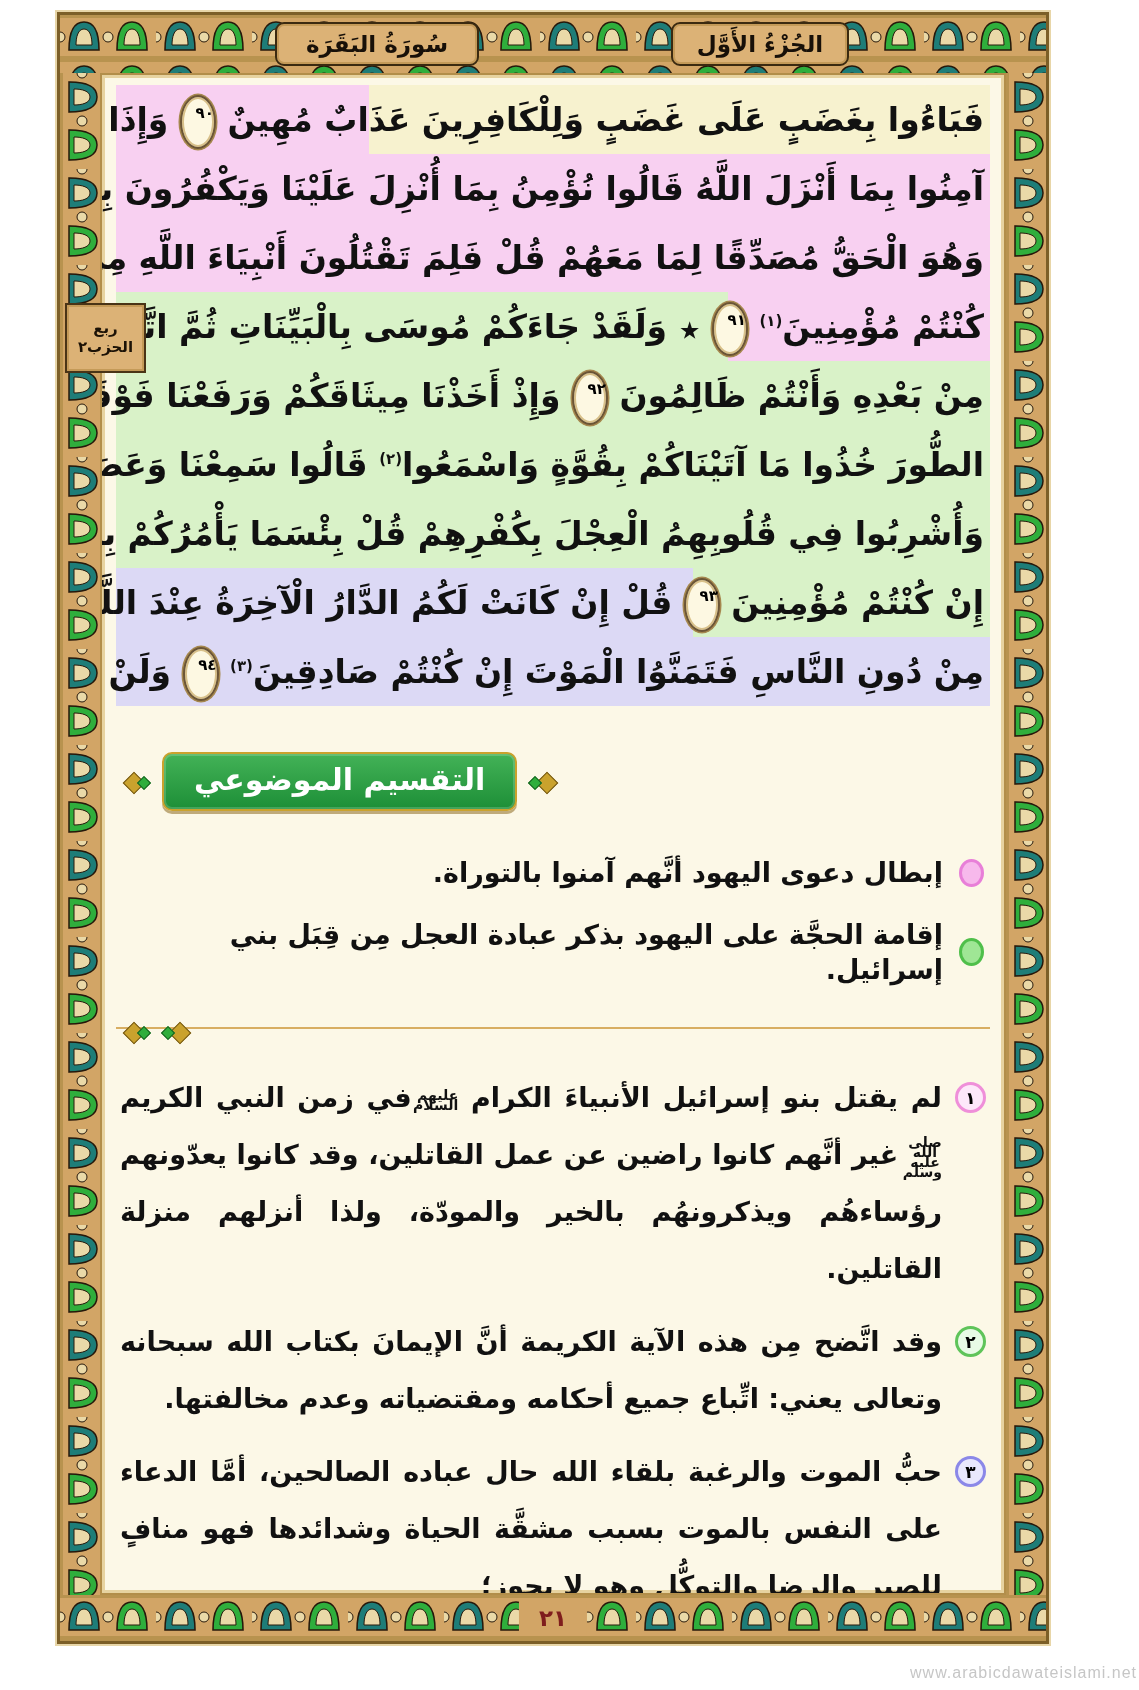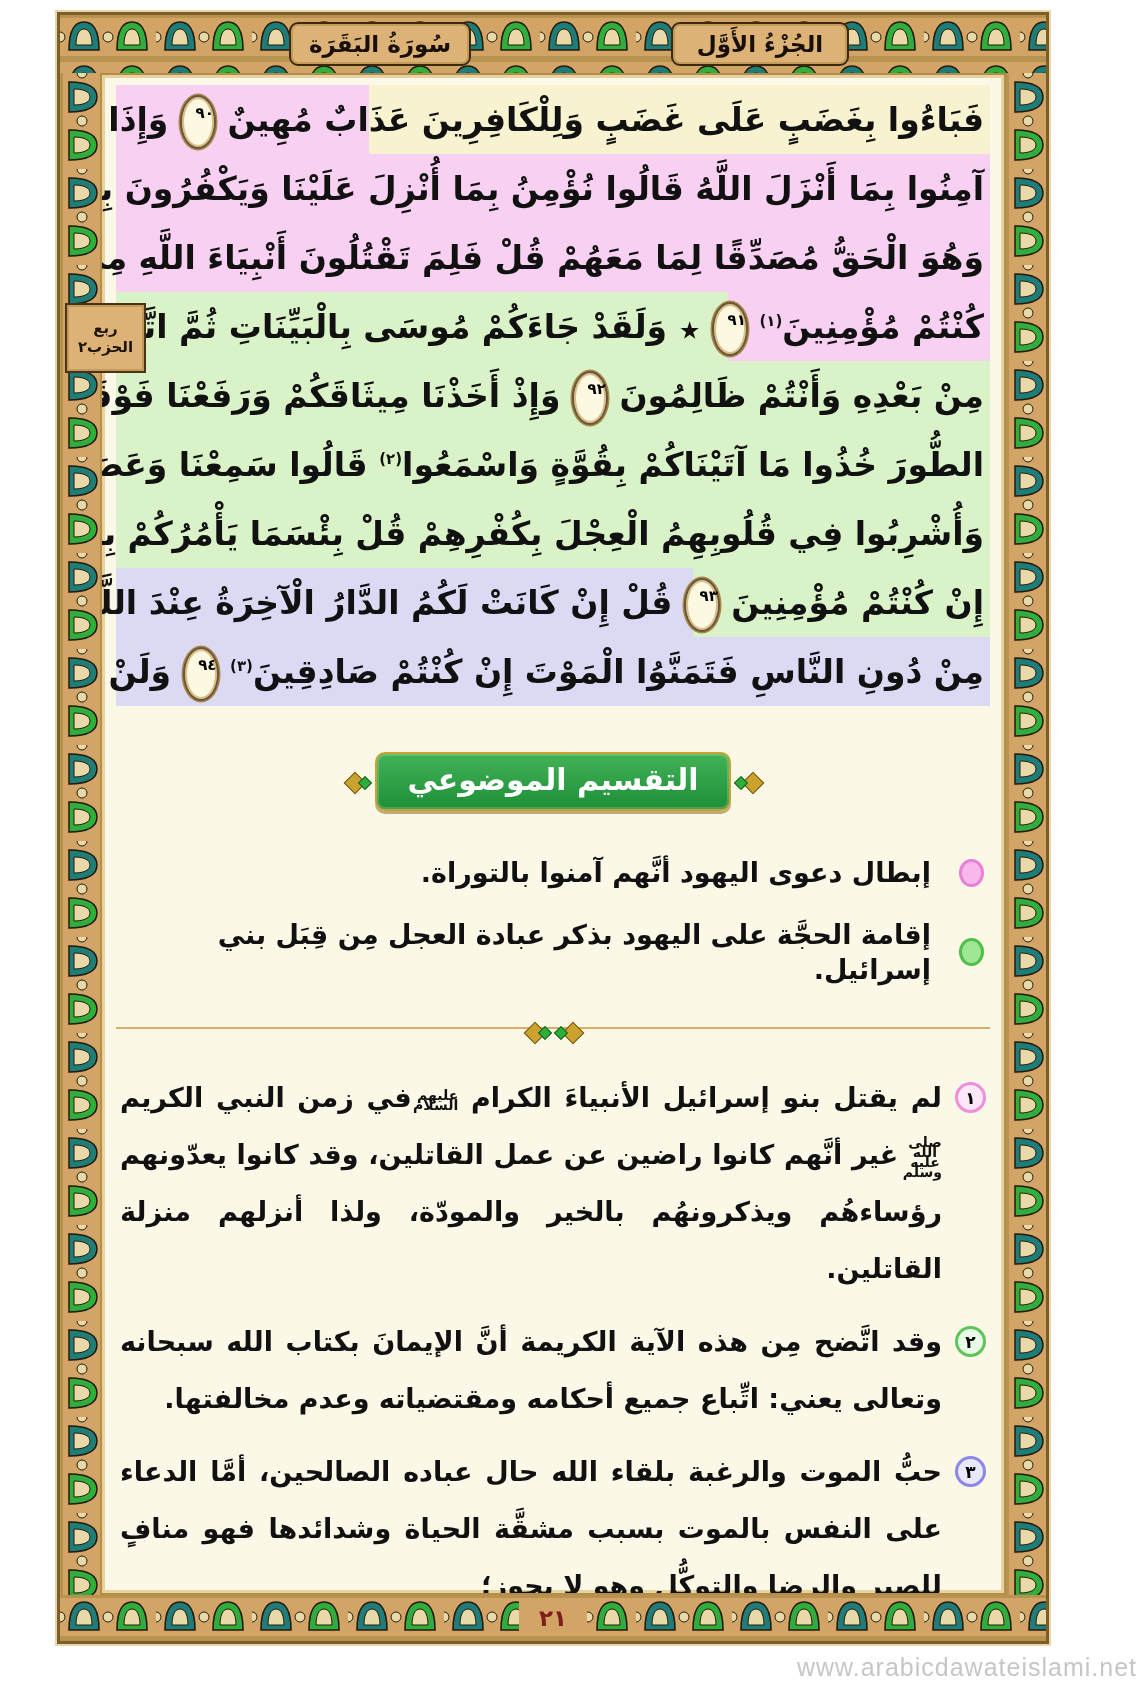--- a/index.html
+++ b/index.html
@@ -20,21 +20,21 @@
   .strip svg{display:block;width:100%;height:100%}
   .strip-top{left:0;top:0;right:0;height:58px}
   .strip-bottom{left:0;bottom:0;right:0;height:46px}
   .strip-left{left:0;top:58px;bottom:46px;width:40px}
   .strip-right{right:0;top:58px;bottom:46px;width:40px}
 
   .cartouche{position:absolute;top:7px;height:44px;background:#dcb276;
       border:2px solid #3b2a10;border-radius:9px;display:flex;align-items:center;justify-content:center;
       font-size:23px;font-weight:bold;color:#181008;z-index:6;
       box-shadow:inset 0 0 0 2px #c49a58;padding:0 10px;white-space:nowrap}
-  .cartouche-surah{left:229px;width:182px}
+  .cartouche-surah{left:215px;width:204px}
   .cartouche-juz{left:611px;width:178px}
 
   .hizb-marker{position:absolute;left:5px;top:288px;width:81px;height:70px;background:#dcb276;
       border:2px solid #4a3416;box-shadow:inset 0 0 0 2px #c49a58;z-index:7;
       display:flex;flex-direction:column;align-items:center;justify-content:center;
       font-size:15px;font-weight:bold;line-height:1.25;color:#1c1206}
 
   
   .content{position:absolute;left:40px;top:58px;right:40px;bottom:46px;
       background:var(--page);border:2px solid #b28e4a;
@@ -49,36 +49,36 @@
   .mix-l1{background:linear-gradient(90deg,var(--pink) 0 29%,var(--yellow) 29% 100%)}
   .mix-l4{background:linear-gradient(90deg,var(--green) 0 70%,var(--pink) 70% 100%)}
   .mix-l8{background:linear-gradient(90deg,var(--purple) 0 66%,var(--green) 66% 100%)}
   .ayah-mark{display:inline-block;width:36px;height:54px;line-height:32px;vertical-align:middle;
       border:2px solid #6b5536;border-radius:50%;background:#fdf8e2;text-align:center;
       font-size:15px;font-weight:bold;color:#000;box-shadow:inset 0 0 0 2px #d8c089,0 0 0 1.5px #a5874e}
   .fn-mark{font-size:15px;vertical-align:super;line-height:0;font-weight:bold}
   .hizb-star{font-size:40px;vertical-align:middle;line-height:0}
 
   
-  .banner-wrap{display:flex;align-items:center;justify-content:center;gap:4px;position:relative;z-index:3}
+  .banner-wrap{display:flex;align-items:center;gap:12px;position:relative;z-index:3}
   .banner1{margin-top:46px}
   .banner-box{background:linear-gradient(180deg,var(--banner-top),var(--banner-bottom));
       border:2px solid var(--banner-border);border-radius:10px;color:#fff;
       font-size:30px;font-weight:bold;padding:8px 30px 12px 30px;
       box-shadow:0 3px 0 rgba(140,106,32,.55), inset 0 0 0 2px rgba(255,255,255,.18)}
   .orn{width:34px;height:22px;position:relative;flex:0 0 auto}
   .orn::before{content:"";position:absolute;left:10px;top:4px;width:14px;height:14px;
       background:var(--banner-border);transform:rotate(45deg);border:1.5px solid #6e5413}
   .orn::after{content:"";position:absolute;left:1px;top:7px;width:8px;height:8px;
       background:#2fae3c;transform:rotate(45deg);border:1px solid #145c1e}
   .orn.flip::after{left:auto;right:1px}
 
   
   .topics{margin-top:44px;padding:0 6px}
-  .topic-row{direction:rtl;display:flex;align-items:center;gap:28px;margin-bottom:27px}
+  .topic-row{direction:rtl;display:flex;align-items:center;gap:16px;margin-bottom:27px}
   .topic-dot{width:25px;height:28px;border-radius:50%;flex:0 0 auto;border:3px solid}
   .dot-pink{background:#f7b9ec;border-color:#e87fd8}
   .dot-green{background:#9fe695;border-color:#4fbf4a}
   .dot-blue{background:#b4b2f2;border-color:#817ee3}
   .topic-text{font-size:27px;font-weight:bold;line-height:1.3}
 
   
   .divider{margin-top:40px;border-top:2px solid #d8ae62;height:0;position:relative;z-index:1}
   .banner2{margin-top:-8px}
 
@@ -92,21 +92,21 @@
   .ring-green{background:#e8fbe6;border-color:#5fc45a}
   .ring-blue{background:#e9e8fd;border-color:#8b88e8}
   .c-text{font-size:27px;font-weight:bold;line-height:57px;text-align:justify;flex:1}
   .honorific{display:inline-block;width:34px;font-size:14px;line-height:10px;
       text-align:center;vertical-align:middle;white-space:normal;font-weight:bold}
 
   
   .page-num{position:absolute;left:50%;bottom:6px;transform:translateX(-50%);
       background:var(--tan);padding:0 20px;font-size:23px;font-weight:bold;color:#7f1d1d;z-index:6;line-height:34px}
   .watermark{position:absolute;right:2px;bottom:8px;font-family:"Liberation Sans",sans-serif;
-      font-size:25px;color:#c6c6c6;letter-spacing:1px}
+      font-size:16px;color:#c6c6c6;letter-spacing:1px}
 </style>
 </head>
 <body>
 
 <svg width="0" height="0" style="position:absolute">
   <defs>
     <pattern id="bp-h" width="96" height="44" patternUnits="userSpaceOnUse">
       <rect width="96" height="44" fill="#d2a566"></rect>
       <path d="M24 7 C13 7 9 19 9 35 L39 35 C39 19 35 7 24 7 Z" fill="#1e7d78" stroke="#26180a" stroke-width="1.6"></path>
       <path d="M24 14 C18 14 16 22 16 30 L32 30 C32 22 30 14 24 14 Z" fill="#ead9a8" stroke="#26180a" stroke-width="1"></path>

